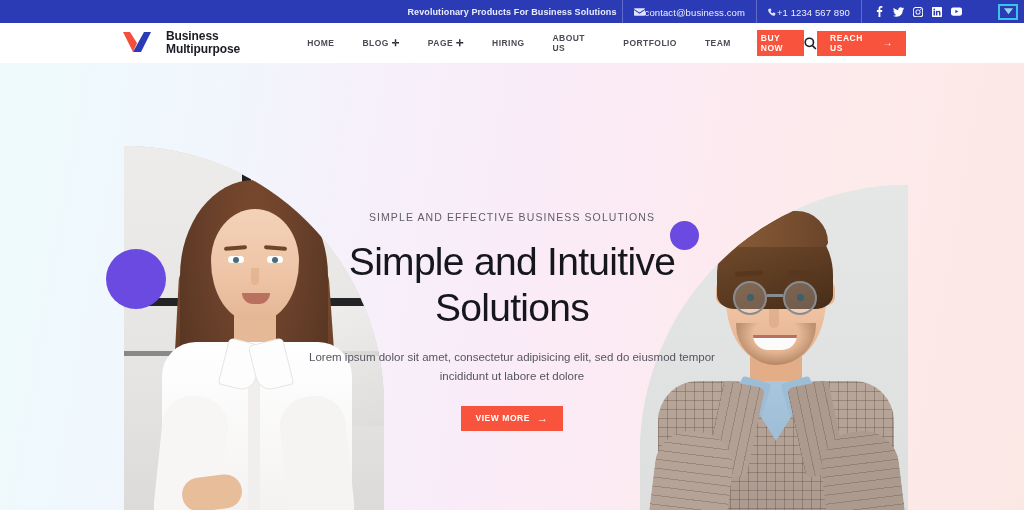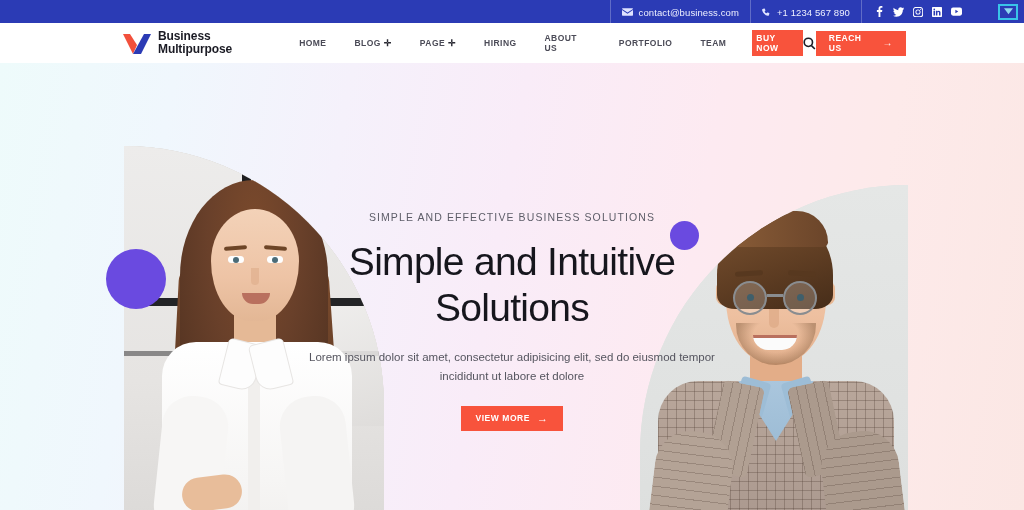--- a/index.html
+++ b/index.html
@@ -33,21 +33,21 @@
   .topbar-right {
     margin-left: auto;
     display: flex;
     align-items: stretch;
     height: 23px;
     position: relative;
     z-index: 2;
     padding-right: 6px;
   }
   .tb-cell {
-    display: flex; align-items: center; gap: 6px;
+    display: flex; align-items: center; 
     padding: 12px 11px;
     font-size: 9.5px;
     color: #eef0ff;
     border-right: 1px solid rgba(255,255,255,.25);
   }
   .tb-cell:first-child { border-left: 1px solid rgba(255,255,255,.25); }
   .tb-social {
     display: flex; align-items: center; gap: 9px;
     padding: 0 10px 0 13px;
   }
@@ -67,21 +67,21 @@
   
   .navbar {
     height: 40px;
     background: #ffffff;
     display: flex;
     align-items: center;
     padding: 0 118px 0 122px;
     position: relative;
     z-index: 5;
   }
-  .brand { display: flex; align-items: flex-end; gap: 6px; }
+  .brand { display: flex; align-items: flex-start; gap: 14px; }
   .brand-mark { width: 30px; height: 24px; display:block; }
   .brand-text {
     font-size: 12px; font-weight: 700; line-height: 1.12;
     color: #1b1b24; letter-spacing: -.1px;
   }
   .brand-text span { display: block; }
 
   .mainnav {
     display: flex; align-items: center; gap: 8px;
     margin-left: 57px;
@@ -298,20 +298,21 @@
     height: 25px; padding: 0 14px;
     font-size: 8.5px; font-weight: 700; letter-spacing: .55px;
     cursor: pointer;
   }
   .hero-btn .arr { font-size: 11px; line-height: 1; }
 </style>
 </head>
 <body>
 
 <div class="topbar">
+  <div class="topbar-announce">Revolutionary Products For Business Solutions</div>
 
   <div class="topbar-right">
 
     <div class="tb-cell">
       <span class="tb-icon">
         <svg width="11" height="8" viewBox="0 0 16 11">
             <path d="M0 0h16v11H0z" fill="none"></path>
             <path d="M1 0h14a1 1 0 0 1 1 1L8 6.4.0 1a1 1 0 0 1 1-1zM0 2.6l8 5.4 8-5.4V10a1 1 0 0 1-1 1H1a1 1 0 0 1-1-1z"></path>
           </svg>
       </span>

